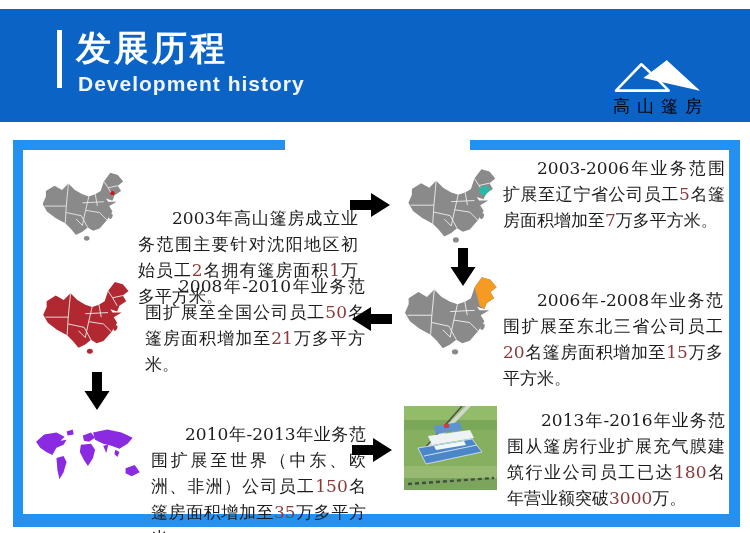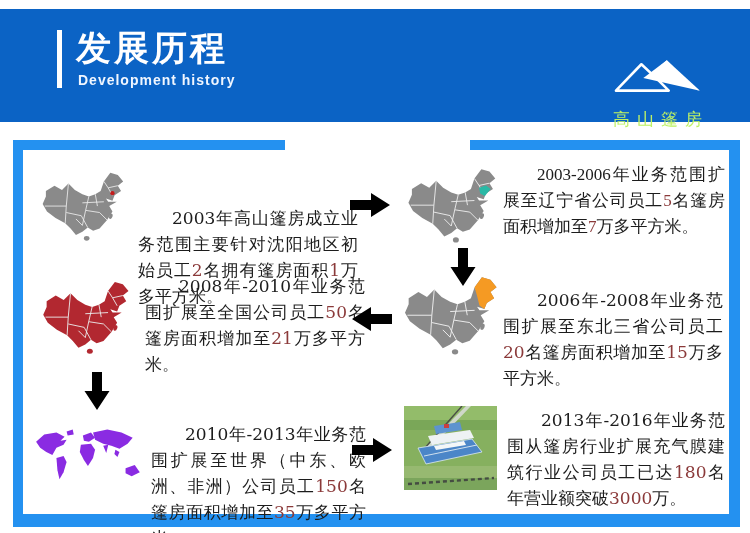--- a/index.html
+++ b/index.html
@@ -4,25 +4,25 @@
 <style>
   html,body{margin:0;padding:0;background:#ffffff;}
   .page{position:relative;width:750px;height:533px;background:#fff;overflow:hidden;
         font-family:"Liberation Sans",sans-serif;}
 
   
   .topbar{position:absolute;left:0;top:9px;width:750px;height:113px;background:var(--header-bg);}
   .accent{position:absolute;left:57px;top:21px;width:5px;height:58px;background:#ffffff;}
   .title{position:absolute;left:76px;top:16px;font-size:35px;font-weight:bold;color:#ffffff;
          letter-spacing:3px;font-family:"Liberation Sans",sans-serif;}
-  .subtitle{position:absolute;left:78px;top:63px;font-size:14px;font-weight:bold;color:#f0f6ff;
+  .subtitle{position:absolute;left:78px;top:63px;font-size:21px;font-weight:bold;color:#f0f6ff;
             letter-spacing:1px;}
   .logo{position:absolute;left:605px;top:48px;width:105px;text-align:center;}
   .logo svg{display:block;margin:0 auto;}
-  .logo-text{margin-top:15px;font-size:17px;color:#bef264;letter-spacing:7px;text-indent:7px;
+  .logo-text{margin-top:2px;font-size:17px;color:#000000;letter-spacing:7px;text-indent:7px;
              font-family:"Liberation Sans",sans-serif;}
 
   
   .frame{position:absolute;left:13px;top:140px;width:727px;height:387px;}
   .frame .b{position:absolute;background:var(--frame-border);}
   .b-left{left:0;top:0;bottom:0;width:10px;}
   .b-right{right:0;top:0;bottom:0;width:11px;}
   .b-bottom{left:0;right:0;bottom:0;height:13px;}
   .b-top-l{left:0;top:0;width:272px;height:10px;}
   .b-top-r{left:457px;right:0;top:0;height:10px;}
@@ -97,21 +97,21 @@
       </svg>
   </div>
 
   <figure class="media" style="left:398px;top:156px;width:110px;height:96px;">
     <svg viewBox="0 0 95 78">
       <use href="#cn-shape" fill="#8a8a8a"></use>
       <use href="#cn-provinces" stroke-width="0.8" stroke-linejoin="round" stroke="#ececec"></use>
       <path d="M70,25 L76,23 L80,26 L75,32 L71,30 Z" fill="#2ab9a6"></path>
     </svg>
   </figure>
-  <p class="para" style="left:503px;top:162px;width:222px;font-family:Liberation Serif, serif;"><span>2003-2006年业务范围扩展至辽宁省公司员工</span><span class="num">5</span><span>名篷房面积增加至</span><span class="num">7</span><span>万多平方米。</span></p>
+  <p class="para" style="left:503px;top:155px;width:222px;"><span>2003-2006年业务范围扩展至辽宁省公司员工</span><span class="num">5</span><span>名篷房面积增加至</span><span class="num">7</span><span>万多平方米。</span></p>
 
   <div class="arrow" style="left:450px;top:248px;width:26px;height:38px;">
     <svg viewBox="0 0 26 38">
         <use href="#arrow-v"></use>
       </svg>
   </div>
 
   <figure class="media" style="left:33px;top:266px;width:108px;height:100px;">
     <svg viewBox="0 0 95 78">
       <use href="#cn-shape" fill="#b22830"></use>

